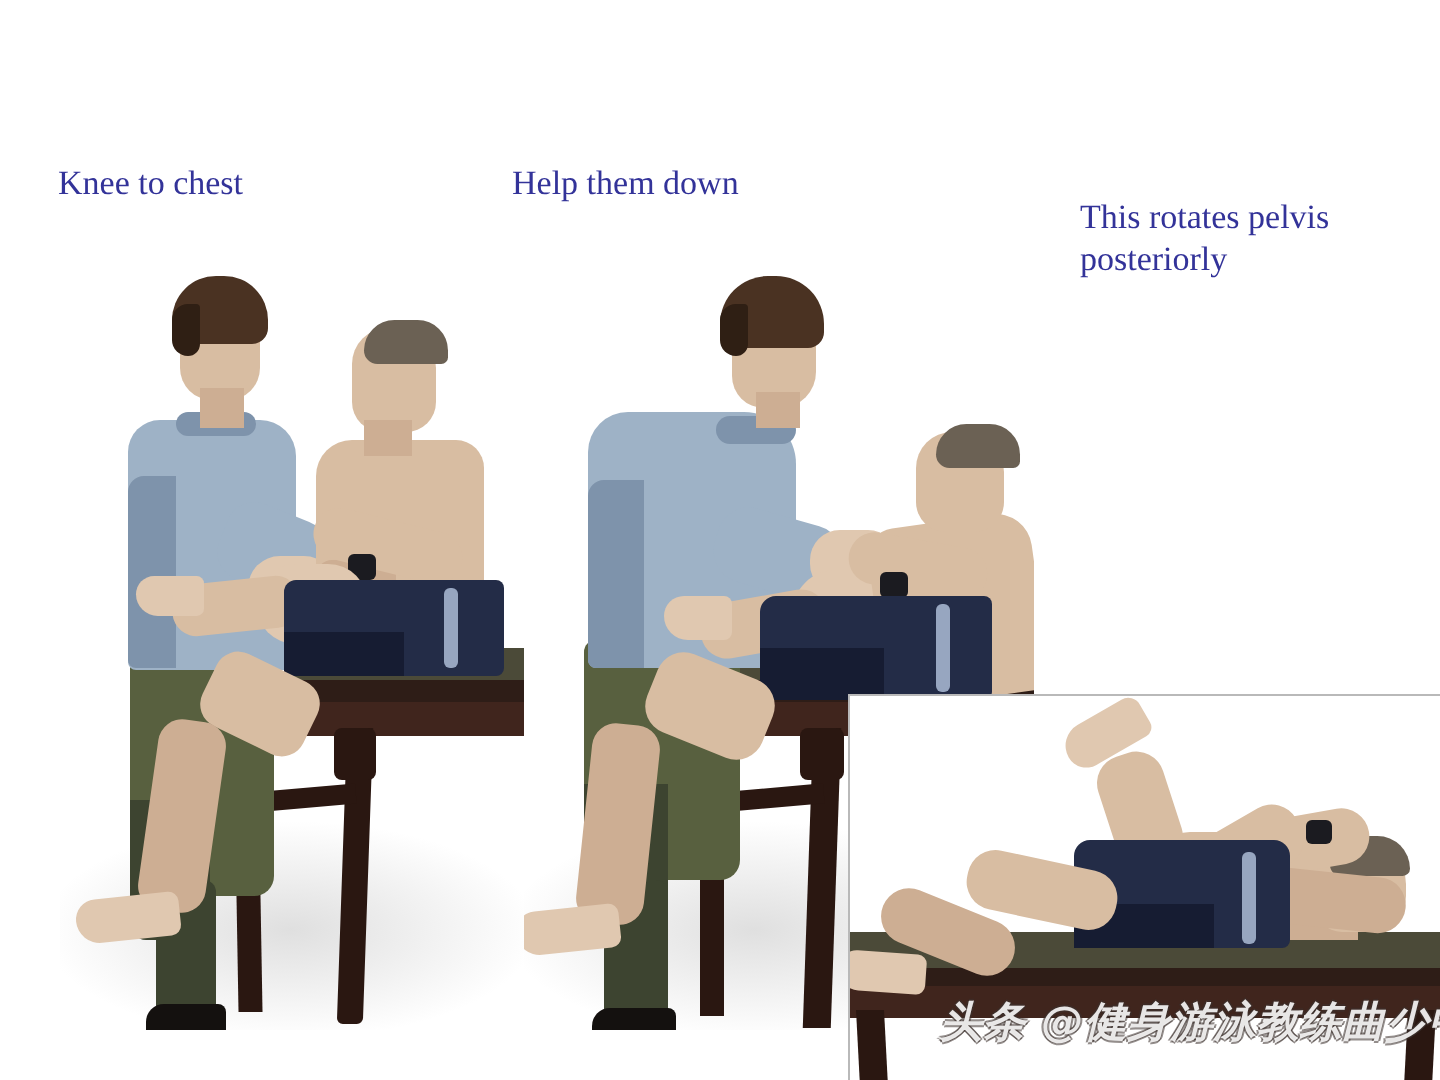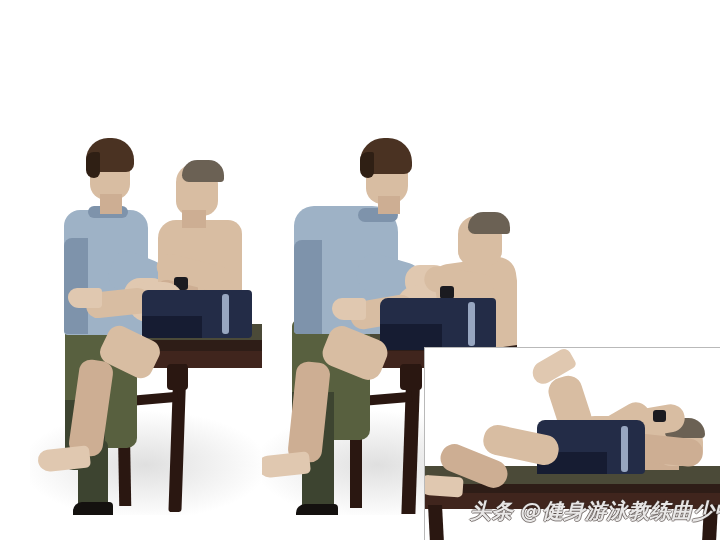--- a/index.html
+++ b/index.html
@@ -98,22 +98,25 @@
     white-space: nowrap;
     letter-spacing: 0.5px;
   }
 </style>
 </head>
 <body>
 
 <div class="slide">
 
 
-
-
+  <div class="caption caption-knee">Knee to chest</div>
+
+  <div class="caption caption-help">Help them down</div>
+
+  <div class="caption caption-rotate">This rotates pelvis posteriorly</div>
 
   <div class="photo photo-1">
 
     <div class="sh ground-shade" style="left:-10px; top:300px; width:250px; height:110px;"></div>
 
     <div class="sh bench-top" style="left:113px; top:214px; width:150px; height:18px; border-radius:3px 6px 2px 2px;"></div>
     <div class="sh bench-edge" style="left:108px; top:230px; width:158px; height:13px; border-radius:2px;"></div>
     <div class="sh bench-wood" style="left:112px; top:241px; width:150px; height:17px;"></div>
     <div class="sh bench-wood-d" style="left:141px; top:254px; width:13px; height:148px; transform:skewX(-2deg); border-radius:0 0 3px 3px;"></div>
     <div class="sh bench-wood-d" style="left:137px; top:254px; width:21px; height:26px; border-radius:4px;"></div>

